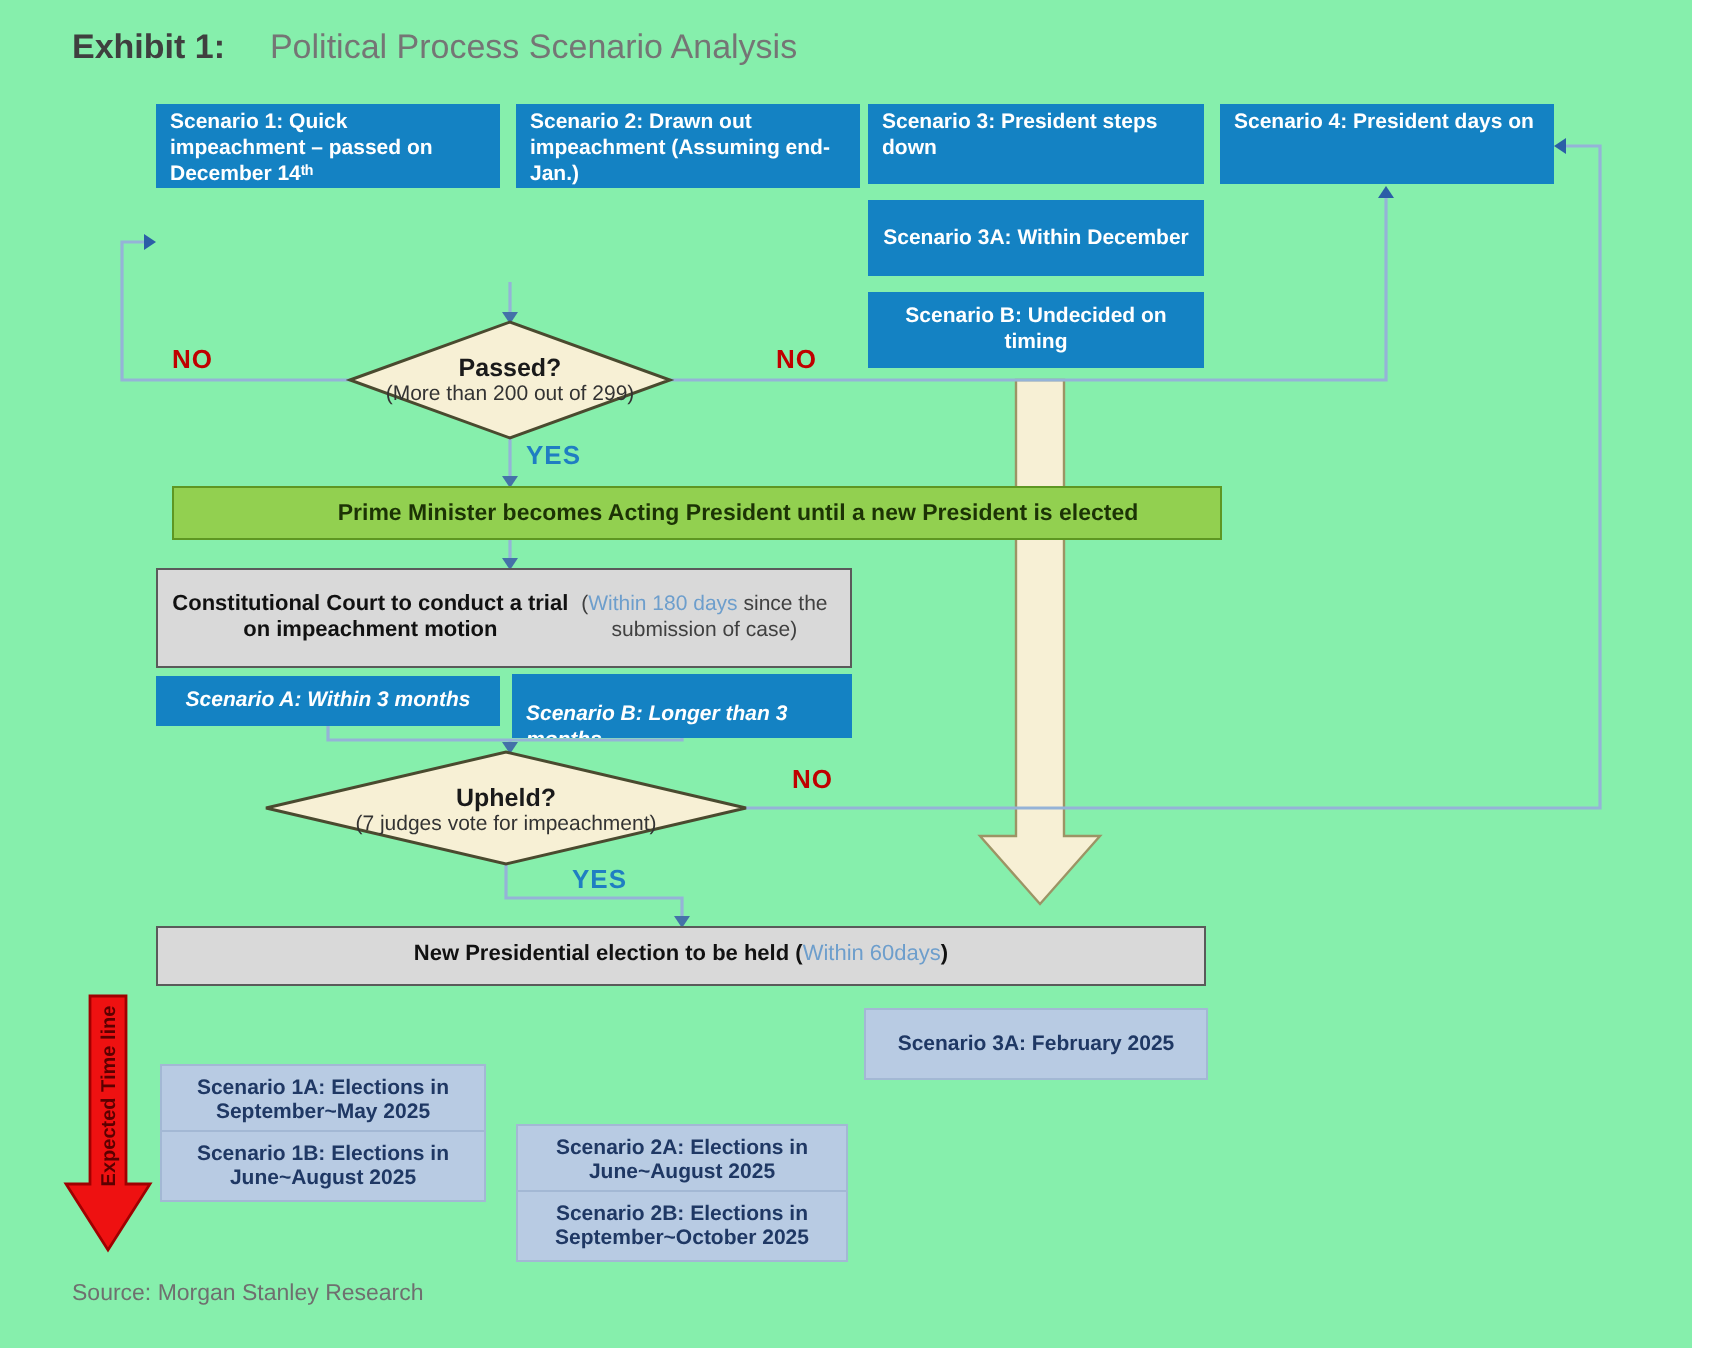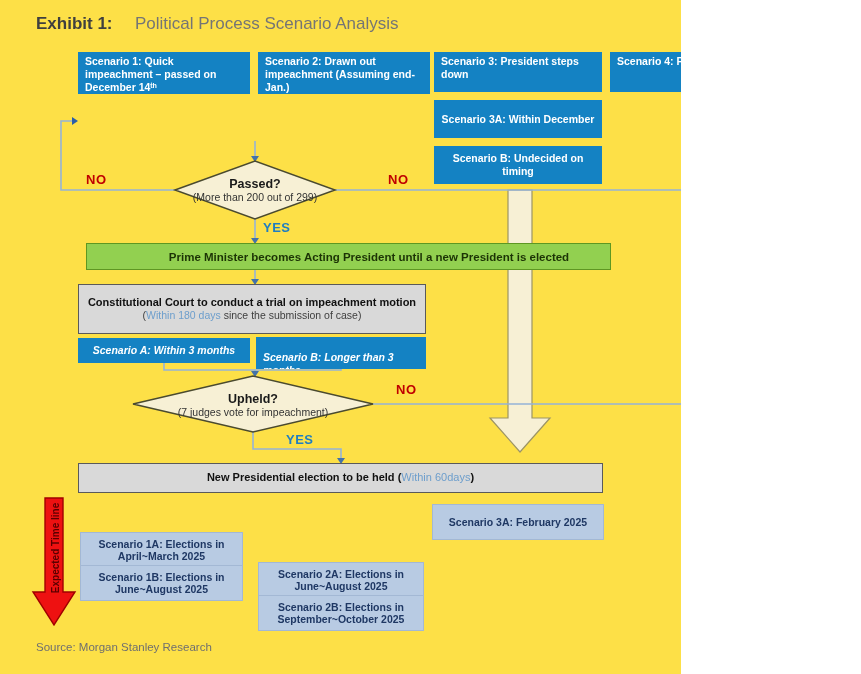--- a/index.html
+++ b/index.html
@@ -1,16 +1,16 @@
 <!DOCTYPE html>
 <html><head>
 <meta charset="utf-8">
 <style>
   html,body{margin:0;padding:0;background:#ffffff;font-family:"Liberation Sans",sans-serif;}
-  #stage{position:relative;width:681px;height:674px;background:#fde047;overflow:hidden;}
+  #stage{position:relative;width:846px;height:674px;background:#86efac;overflow:hidden;}
   #wires{position:absolute;left:0;top:0;z-index:1;}
   .abs{position:absolute;box-sizing:border-box;z-index:2;}
   .title-exhibit{font-size:17px;font-weight:bold;color:#3f3f3f;}
   .title-text{font-size:17px;color:#757575;}
   .box-blue{background:#1482C3;color:#ffffff;font-size:10.5px;line-height:13px;font-weight:bold;
             padding:3px 7px;overflow:hidden;}
   .box-blue.center{display:flex;align-items:center;justify-content:center;text-align:center;padding:2px 4px;}
   .box-blue.italic{font-style:italic;}
   .box-gray{background:#D9D9D9;border:1.6px solid #5a5a5a;color:#111111;font-weight:bold;
             font-size:11px;line-height:13.5px;display:flex;align-items:center;justify-content:center;
@@ -91,42 +91,42 @@
   <div class="abs diamond-text" style="left:180px;top:165px;width:150px;height:50px;">
     <div class="diamond-q">Passed?</div>
     <div class="diamond-d">(More than 200 out of 299)</div>
   </div>
   <div class="abs lbl-no" style="left:86px;top:172px;">NO</div>
   <div class="abs lbl-no" style="left:388px;top:172px;">NO</div>
   <div class="abs lbl-yes" style="left:263px;top:220px;">YES</div>
 
   <div class="abs box-green" style="left:86px;top:243px;width:525px;height:27px;padding-left:41px;">Prime Minister becomes Acting President until a new President is elected</div>
 
-  <div class="abs box-gray" style="left:78px;top:284px;width:348px;height:50px;flex-direction:column;">
+  <div class="abs box-gray" style="left:78px;top:284px;width:348px;height:50px;flex-direction:row;">
     <div>Constitutional Court to conduct a trial on impeachment motion</div>
     <div class="court-note"><span>(</span><span class="blue-inline">Within 180 days</span><span> since the submission of case)</span></div>
   </div>
 
   <div class="abs box-blue center italic" style="left:78px;top:338px;width:172px;height:25px;">Scenario A: Within 3 months</div>
   <div class="abs box-blue italic" style="left:256px;top:337px;width:170px;height:32px;padding:14px 7px;">Scenario B: Longer than 3 months</div>
 
   <div class="abs diamond-text" style="left:173px;top:379px;width:160px;height:52px;">
     <div class="diamond-q">Upheld?</div>
     <div class="diamond-d">(7 judges vote for impeachment)</div>
   </div>
   <div class="abs lbl-no" style="left:396px;top:382px;">NO</div>
   <div class="abs lbl-yes" style="left:286px;top:432px;">YES</div>
 
   <div class="abs box-gray" style="left:78px;top:463px;width:525px;height:30px;">
     <span>New Presidential election to be held </span>
     <span>&nbsp;<span>(</span><span class="blue-inline2">Within 60days</span><span>)</span></span>
   </div>
 
   <div class="abs box-result" style="left:432px;top:504px;width:172px;height:24px;">Scenario 3A: February 2025</div>
-  <div class="abs box-result" style="left:80px;top:532px;width:163px;height:30px;">Scenario 1A: Elections in April~March 2025</div>
+  <div class="abs box-result" style="left:80px;top:532px;width:163px;height:30px;">Scenario 1A: Elections in September~May 2025</div>
   <div class="abs box-result" style="left:80px;top:565px;width:163px;height:30px;">Scenario 1B: Elections in June~August 2025</div>
   <div class="abs box-result" style="left:258px;top:562px;width:166px;height:30px;">Scenario 2A: Elections in June~August 2025</div>
   <div class="abs box-result" style="left:258px;top:595px;width:166px;height:32px;">Scenario 2B: Elections in September~October 2025</div>
 
   <div class="abs timeline-text" style="left:55px;top:548px;">Expected Time line</div>
 
   <div class="abs source" style="left:36px;top:641px;">Source: Morgan Stanley Research</div>
 
 </div>
 

